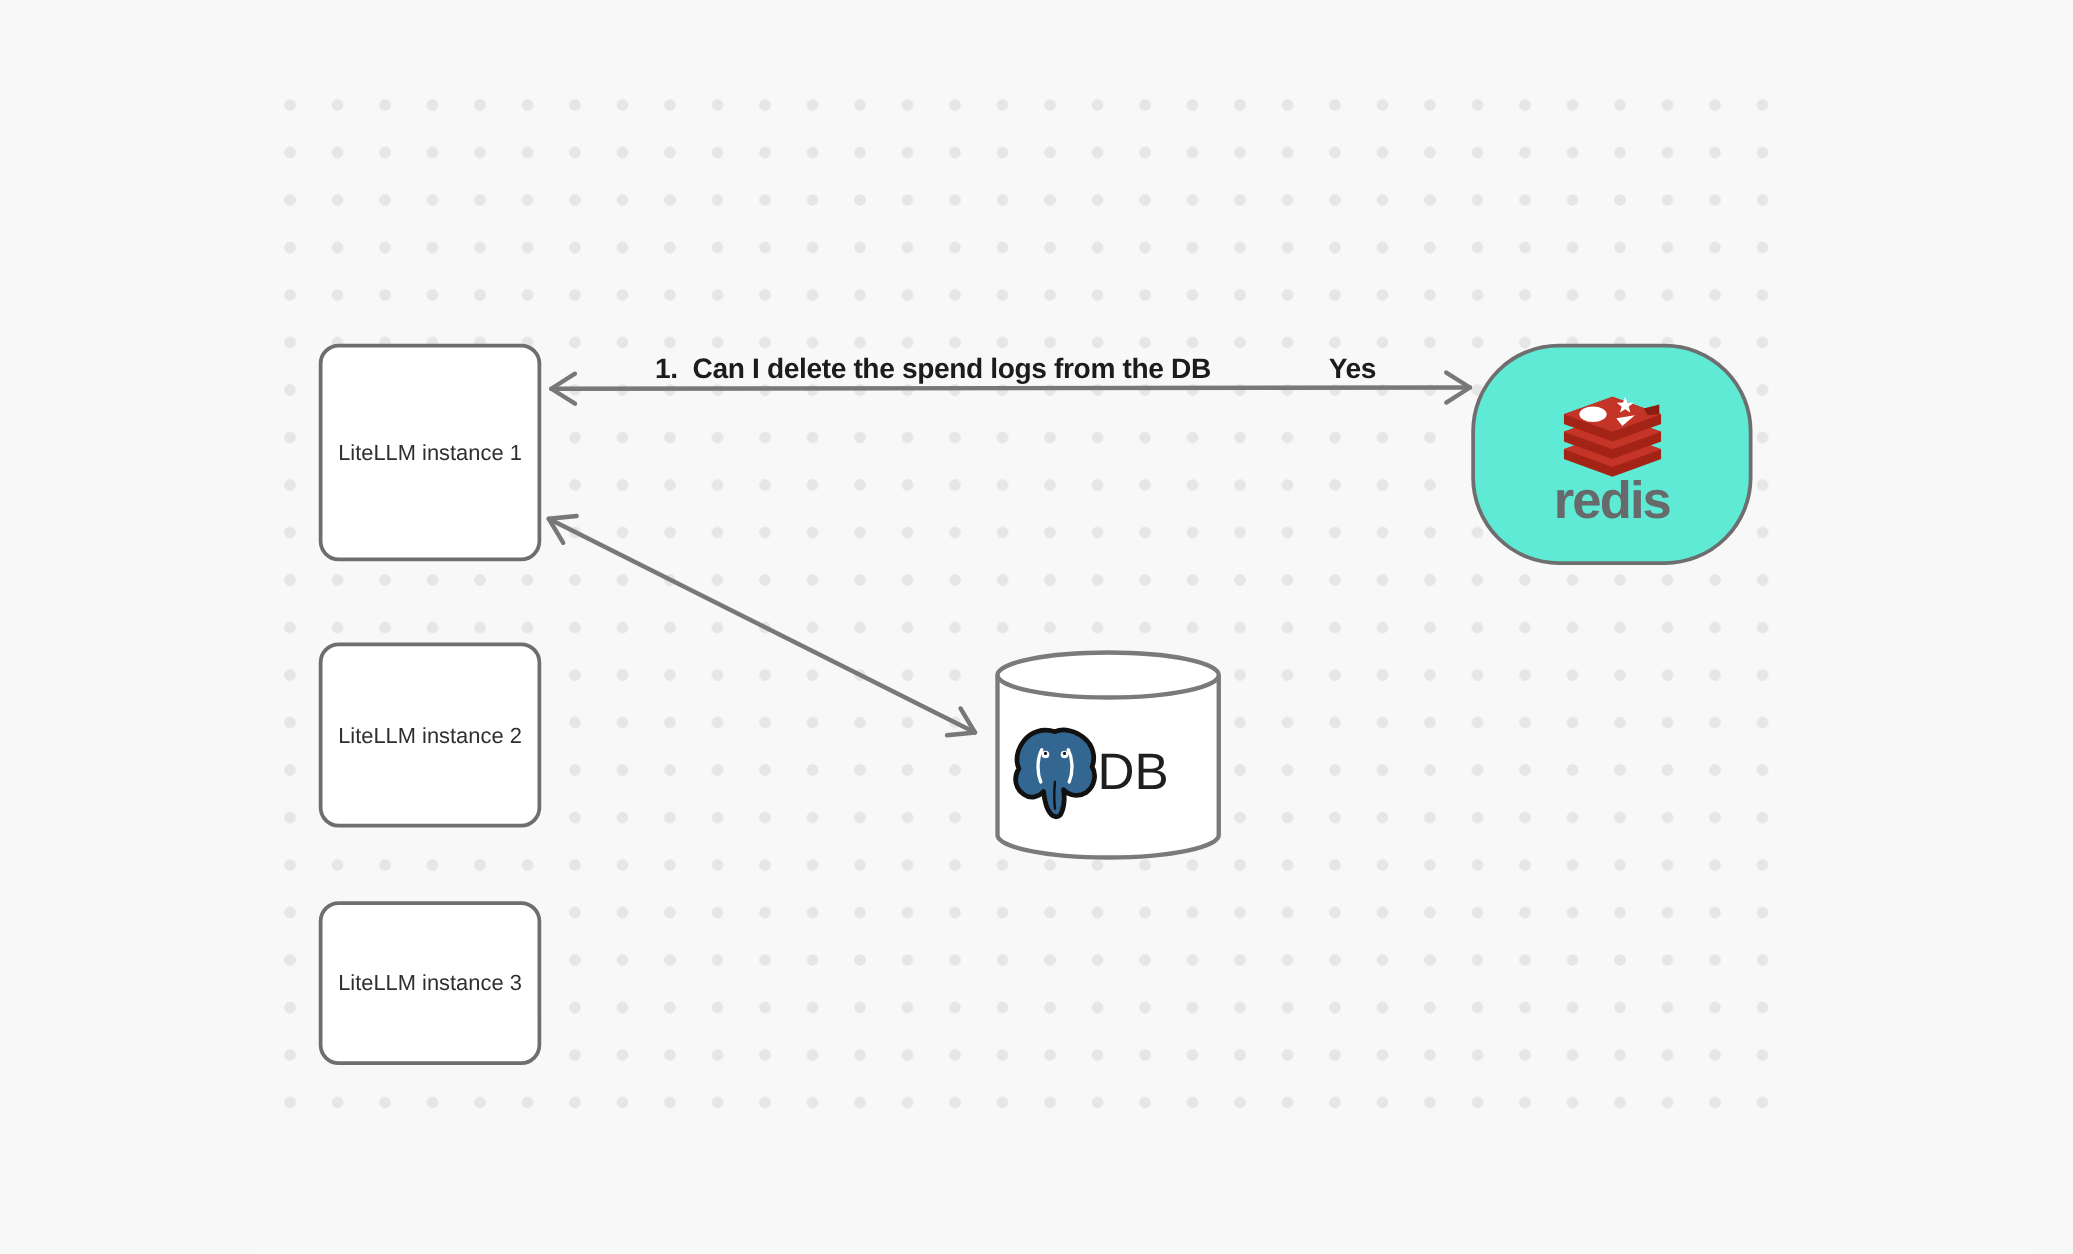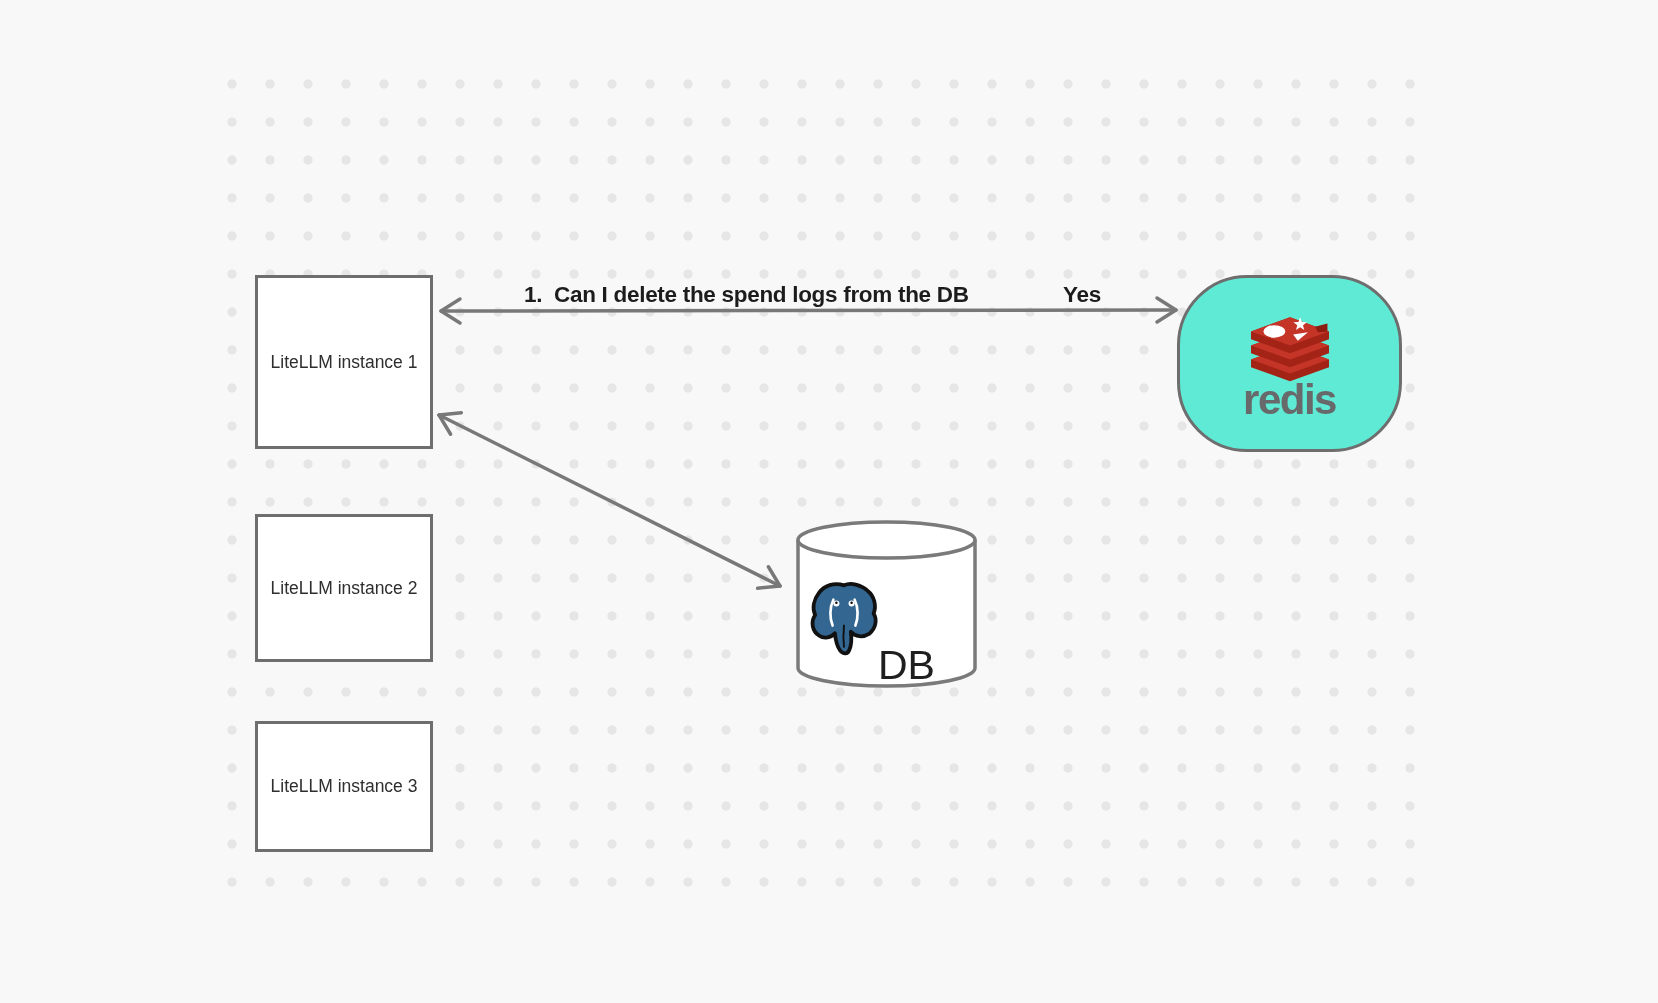--- a/index.html
+++ b/index.html
@@ -19,21 +19,21 @@
     background-image: radial-gradient(circle, #e6e6e6 4.3px, rgba(0,0,0,0) 4.9px);
     background-size: 38px 38px;
   }
   .edges { position: absolute; left: 0; top: 0; }
   .node-box {
     position: absolute;
     left: 255px;
     width: 178px;
     background: #ffffff;
     border: 3.5px solid #6e6e6e;
-    border-radius: 0;
+    border-radius: 16px;
     display: flex;
     align-items: center;
     justify-content: center;
     font-size: 17.5px;
     color: #2e2e2e;
   }
   .node-redis {
     position: absolute;
     left: 1177px; top: 275px;
     width: 225px; height: 177px;
@@ -56,21 +56,20 @@
   }
   .db-cyl { position: absolute; left: 794px; top: 518px; }
   .pg-icon { position: absolute; left: 806px; top: 580px; }
   .db-label {
     position: absolute;
     left: 878px; top: 595px;
     font-size: 41px;
     font-weight: 500;
     color: #1f1f1f;
     line-height: 1.1;
-    margin-top: 48px;
   }
   .edge-label {
     position: absolute;
     font-size: 22.5px;
     font-weight: 700;
     letter-spacing: -0.3px;
     color: #1c1c1c;
     white-space: pre;
     line-height: 1.25;
     margin-left: 40px;

